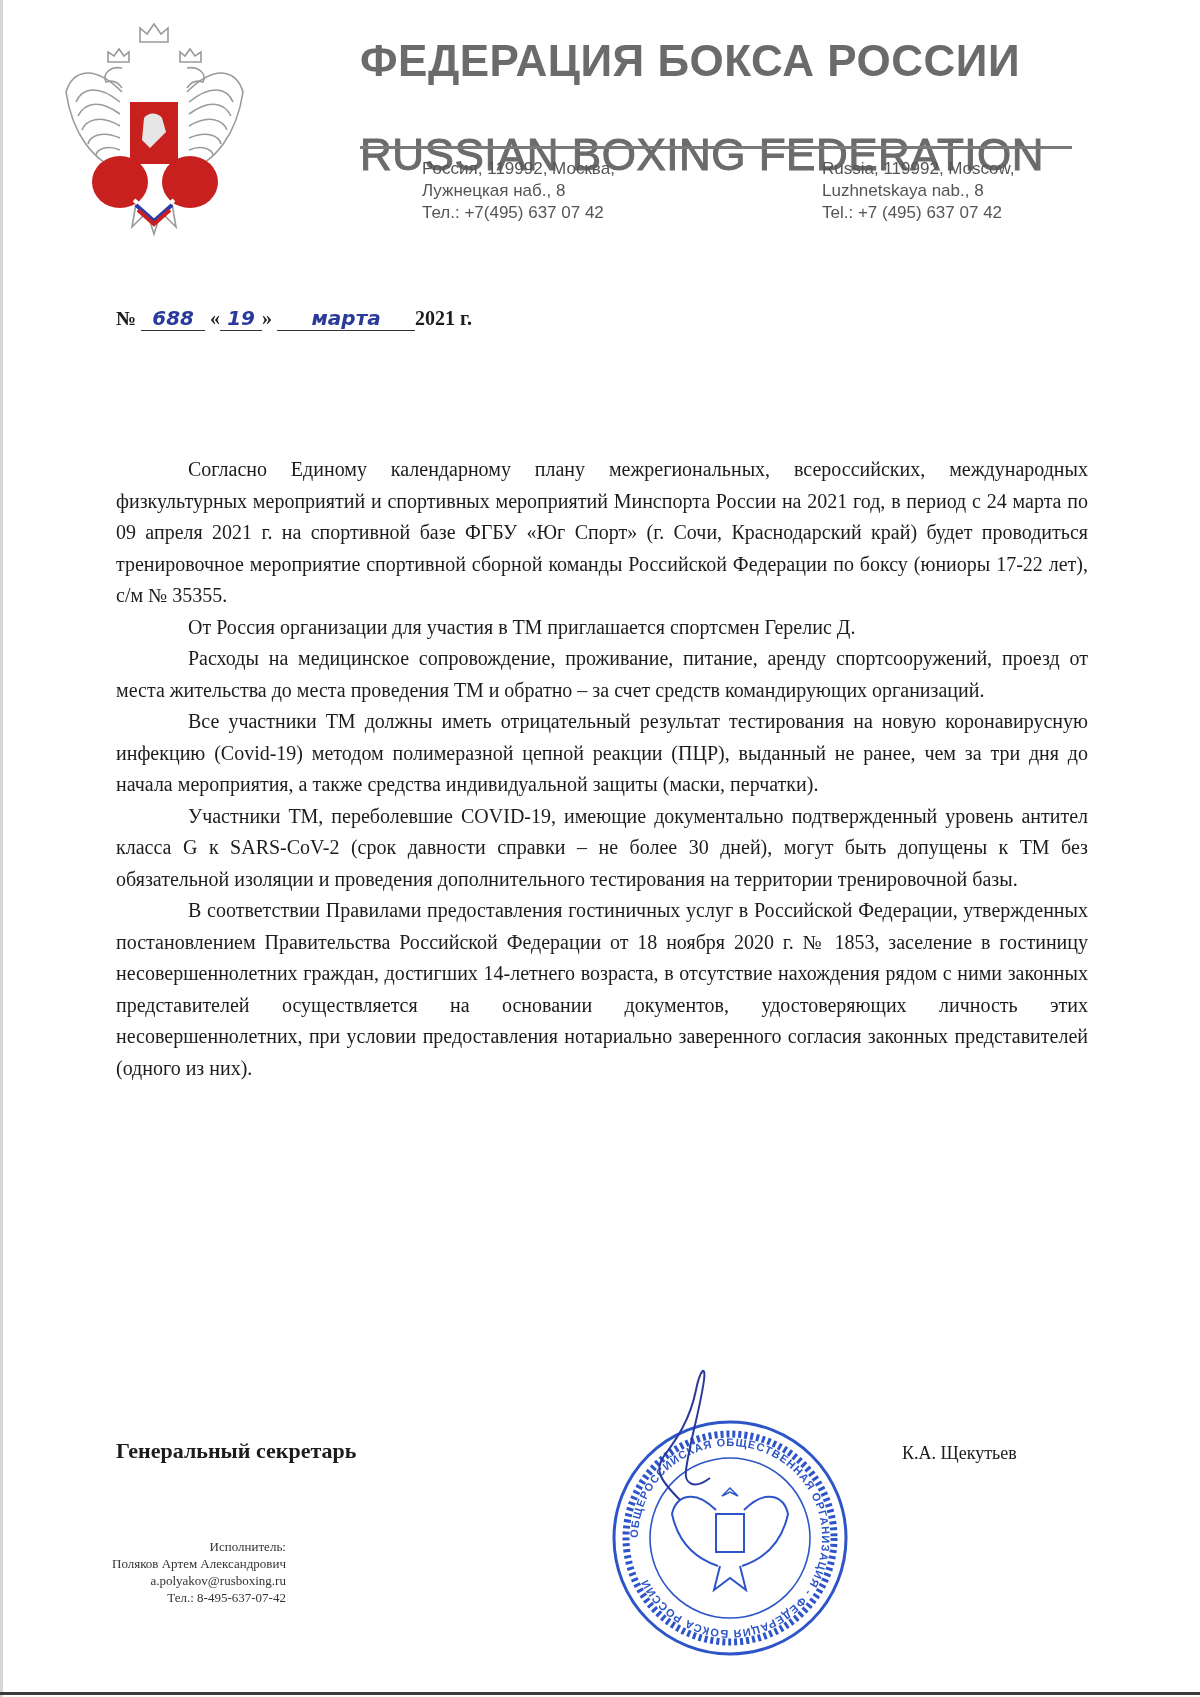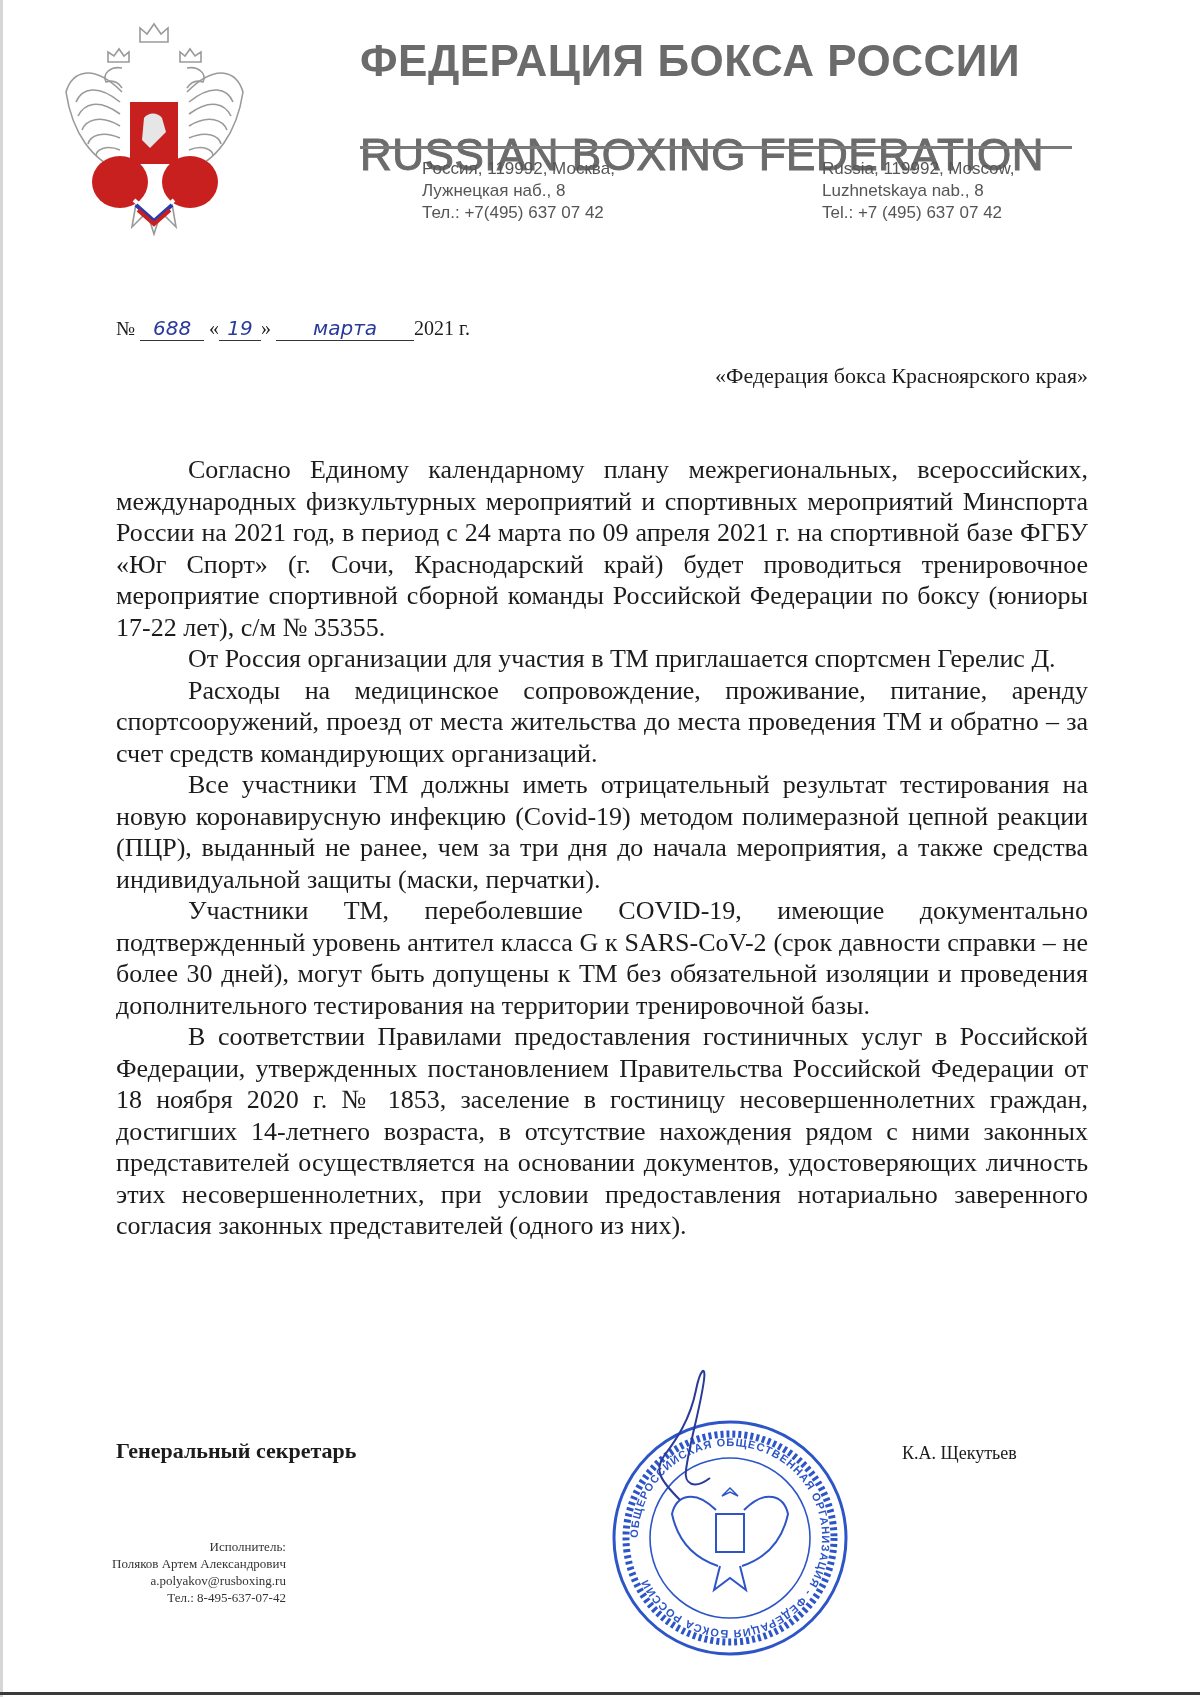--- a/index.html
+++ b/index.html
@@ -7,25 +7,25 @@
   .left-edge { position:absolute; left:0; top:0; width:3px; height:1697px; background:#d6d6d6; }
   .emblem { position:absolute; left:62px; top:22px; width:185px; height:215px; }
   .brand { position:absolute; left:360px; top:36px; font-family:"Liberation Sans", sans-serif; font-weight:bold; color:#6b6b6b; letter-spacing:0.5px; }
   .brand-ru { font-size:44px; line-height:50px; white-space:nowrap; }
   .brand-en { font-size:44px; line-height:50px; white-space:nowrap; font-weight:normal;margin-top:44px; -webkit-text-stroke:1px #6b6b6b; }
   .header-rule { position:absolute; left:360px; top:146px; width:712px; height:3px; background:#7a7a7a; }
   .addr { position:absolute; top:158px; font-family:"Liberation Sans", sans-serif; font-size:17px; line-height:22px; color:#555; }
   .addr-ru { left:374px;margin-left:48px; }
   .addr-en { left:822px; }
   .addr div { white-space:nowrap; }
-  .regline { position:absolute; left:116px; top:316px; font-size:20px; white-space:nowrap; }
+  .regline { position:absolute; left:116px; top:306px; font-size:20px; white-space:nowrap;font-weight:bold; }
   .regline .hand { font-family:"DejaVu Sans", sans-serif; font-style:italic; color:#2a3a9a; font-size:20px; }
   .regline .u { display:inline-block; border-bottom:1px solid #333; text-align:center; }
   .recipient { position:absolute; right:112px; top:360px; text-align:right; font-size:22px; line-height:32px; }
-  .body { position:absolute; left:116px; top:454px; width:972px; font-size:26px; line-height:31.5px; text-align:justify; }
+  .body { position:absolute; left:116px; top:454px; width:972px; font-size:20px; line-height:31.5px; text-align:justify; }
   .body p { margin:0; text-indent:72px; }
   .sign-title { position:absolute; left:116px; top:1438px; font-size:22px;font-weight:bold; }
   .sign-name { position:absolute; left:902px; top:1443px; font-size:18px; }
   .stamp { position:absolute; left:610px; top:1418px; width:240px; height:240px; }
   .signature { position:absolute; left:650px; top:1360px; width:80px; height:150px; }
   .executor { position:absolute; left:112px; top:1538px; font-size:13px; line-height:17px; color:#333;text-align:right; }
   .bottom-rule { position:absolute; left:0; top:1692px; width:1200px; height:3px; background:#3a3a3a; }
 </style>
 </head>
 <body>
@@ -87,21 +87,20 @@
 </div>
 
 <div class="regline">
   <span>№</span>
   <span class="u" style="width:64px"><span class="hand">688</span></span>
   <span>«</span><span class="u" style="width:42px"><span class="hand">19</span></span><span>»</span>
   <span class="u" style="width:138px"><span class="hand">марта</span></span><span>2021 г.</span>
 </div>
 
 <div class="recipient">
-  <div>«Федерация бокса Красноярского края»</div>
 </div>
 
 <div class="body">
   <p>Согласно Единому календарному плану межрегиональных, всероссийских, международных физкультурных мероприятий и спортивных мероприятий Минспорта России на 2021 год, в период с 24 марта по 09 апреля 2021 г. на спортивной базе ФГБУ «Юг Спорт» (г. Сочи, Краснодарский край) будет проводиться тренировочное мероприятие спортивной сборной команды Российской Федерации по боксу (юниоры 17-22 лет), с/м № 35355.</p>
   <p>От Россия организации для участия в ТМ приглашается спортсмен Герелис Д.</p>
   <p>Расходы на медицинское сопровождение, проживание, питание, аренду спортсооружений, проезд от места жительства до места проведения ТМ и обратно – за счет средств командирующих организаций.</p>
   <p>Все участники ТМ должны иметь отрицательный результат тестирования на новую коронавирусную инфекцию (Covid-19) методом полимеразной цепной реакции (ПЦР), выданный не ранее, чем за три дня до начала мероприятия, а также средства индивидуальной защиты (маски, перчатки).</p>
   <p>Участники ТМ, переболевшие COVID-19, имеющие документально подтвержденный уровень антител класса G к SARS-CoV-2 (срок давности справки – не более 30 дней), могут быть допущены к ТМ без обязательной изоляции и проведения дополнительного тестирования на территории тренировочной базы.</p>
   <p>В соответствии Правилами предоставления гостиничных услуг в Российской Федерации, утвержденных постановлением Правительства Российской Федерации от 18 ноября 2020 г. № 1853, заселение в гостиницу несовершеннолетних граждан, достигших 14-летнего возраста, в отсутствие нахождения рядом с ними законных представителей осуществляется на основании документов, удостоверяющих личность этих несовершеннолетних, при условии предоставления нотариально заверенного согласия законных представителей (одного из них).</p>
 </div>

